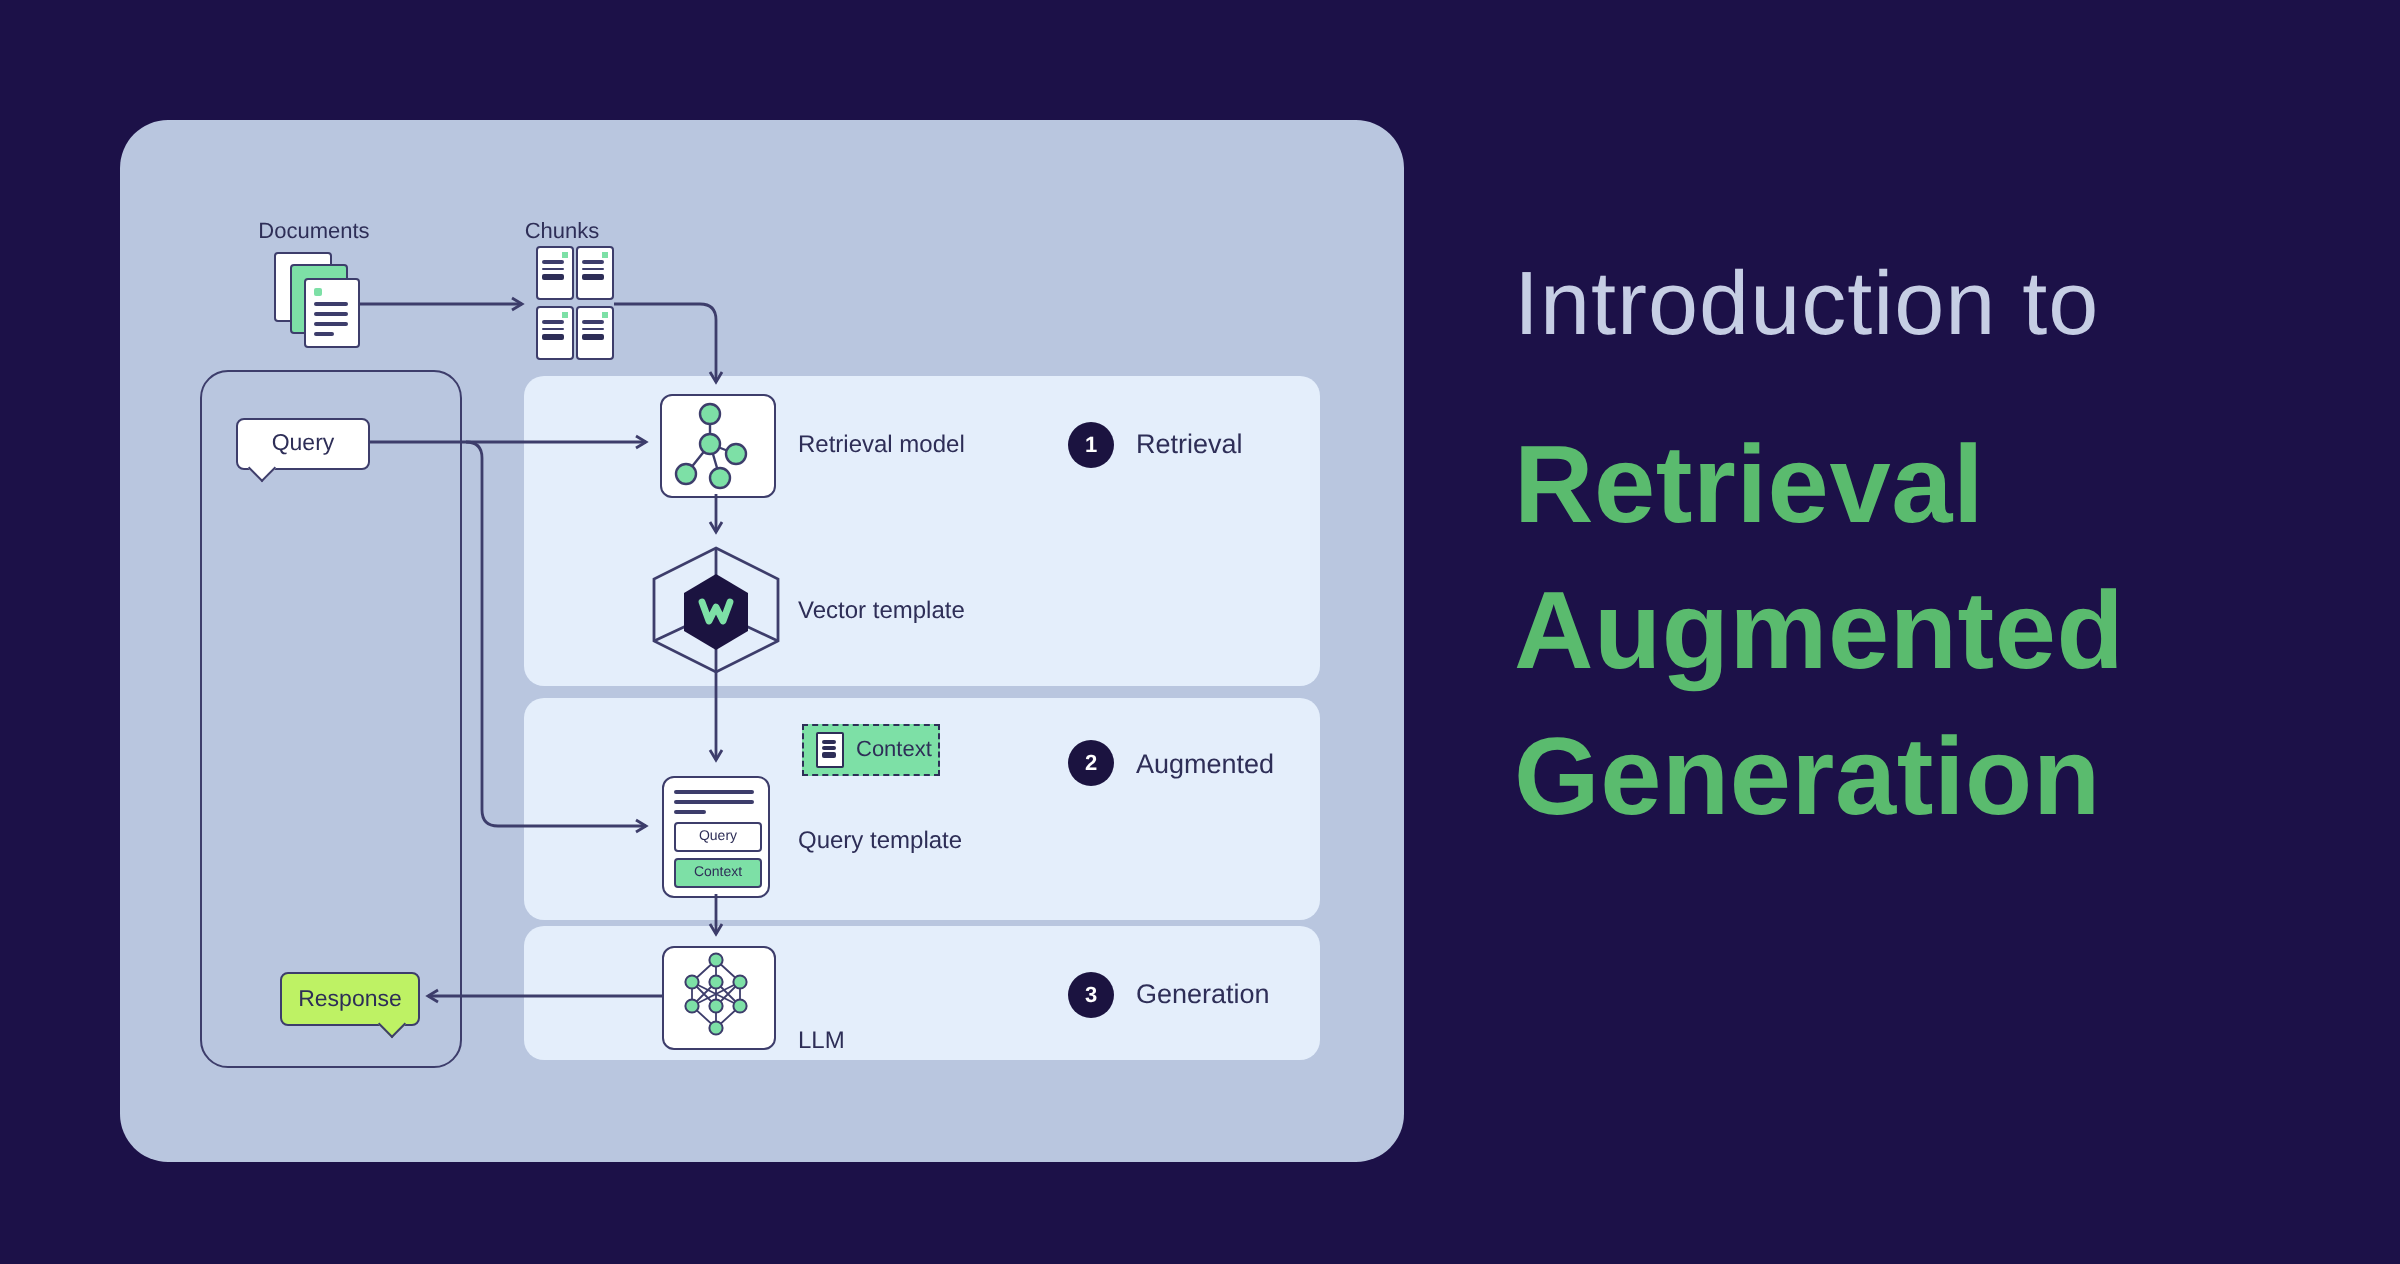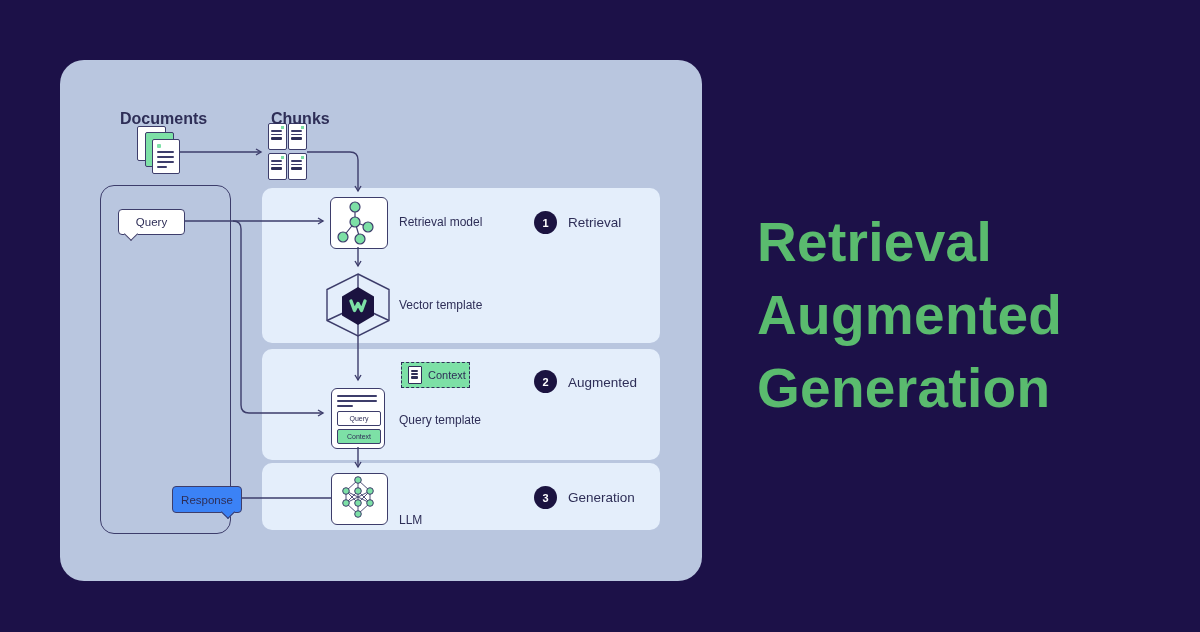--- a/index.html
+++ b/index.html
@@ -15,22 +15,22 @@
   svg.wires{position:absolute;left:0;top:0;z-index:2;pointer-events:none;}
   
   .box{position:absolute;background:#fff;border:1.4px solid #3d3d6b;border-radius:6px;z-index:1;}
   #box-embed{left:270px;top:137px;width:56px;height:50px}
   #box-prompt{left:271px;top:328px;width:52px;height:59px}
   #box-llm{left:271px;top:413px;width:55px;height:50px}
   
   .lbl{position:absolute;z-index:3;transform:translateY(-50%);font-size:12px;color:#2e2e57;white-space:nowrap;}
   #lbl-embed{left:339px;top:162px}#lbl-vdb{left:339px;top:245px}
   #lbl-prompt{left:339px;top:360px}#lbl-llm{left:339px;top:460px}
-  .mini-label{position:absolute;z-index:3;font-size:16px;color:#2e2e57;text-align:center;font-weight:bold;}
-  #lbl-docs{left:60px;top:50px;width:74px}#lbl-chunks{left:211px;top:50px;width:52px}
+  .mini-label{position:absolute;z-index:3;font-size:11px;color:#2e2e57;text-align:center;}
+  #lbl-docs{left:60px;top:50px;width:74px}#lbl-chunks{left:195px;top:50px;width:52px}
   .step-badge{position:absolute;z-index:3;width:23px;height:23px;border-radius:50%;background:#1b1340;
               color:#fff;font-size:11px;font-weight:bold;display:flex;align-items:center;justify-content:center;}
   #badge-1{left:474px;top:151px}#badge-2{left:474px;top:310px}#badge-3{left:474px;top:426px}
   .step-lbl{position:absolute;z-index:3;left:508px;transform:translateY(-50%);font-size:13.5px;color:#2e2e57;}
   #steplbl-1{top:162px}#steplbl-2{top:322px}#steplbl-3{top:437px}
   
   .doc{position:absolute;background:#fff;border:1.2px solid #3d3d6b;border-radius:2px;z-index:1;}
   #doc-back{left:77px;top:66px;width:27px;height:33px}
   #doc-mid{left:85px;top:72px;width:27px;height:33px;background:#7de0a6}
   #doc-front{left:92px;top:79px;width:26px;height:33px}
@@ -41,21 +41,21 @@
   #chunk-1{left:208px;top:63px}#chunk-2{left:228px;top:63px}#chunk-3{left:208px;top:93px}#chunk-4{left:228px;top:93px}
   .cdot{position:absolute;right:2px;top:2px;width:3px;height:3px;background:#7de0a6;}
   .cl{position:absolute;left:2px;border-radius:1px;}
   .cl1{top:6px;width:11px;height:1.5px;background:#3d3d6b}
   .cl2{top:9.5px;width:11px;height:1.5px;background:#3d3d6b}
   .cl3{top:13px;width:11px;height:3px;background:#2e2e57}
   
   .bubble{position:absolute;z-index:3;border:1.4px solid #3d3d6b;border-radius:4px;
           display:flex;align-items:center;justify-content:center;font-size:11.5px;color:#2e2e57;}
   #bubble-query{left:58px;top:149px;width:65px;height:24px;background:#fff;}
-  #bubble-response{left:80px;top:426px;width:68px;height:25px;background:#3b82f6;margin-left:32px;}
+  #bubble-response{left:80px;top:426px;width:68px;height:25px;background:#bef264;}
   .tail{position:absolute;bottom:-5.4px;width:9px;height:9px;transform:rotate(45deg);
         border-right:1.4px solid #3d3d6b;border-bottom:1.4px solid #3d3d6b;background:inherit;}
   #bubble-query .tail{left:7px}#bubble-response .tail{left:50px}
   
   #chip-context{position:absolute;left:341px;top:302px;width:69px;height:26px;background:#7de0a6;
     border:1.6px dashed #2e2e57;display:flex;align-items:center;gap:6px;padding-left:6px;
     z-index:3;font-size:11px;color:#2e2e57;box-sizing:border-box;}
   .chip-doc{position:relative;width:12px;height:16px;background:#fff;border:1px solid #2e2e57;border-radius:1px;flex:0 0 auto;}
   .chip-doc .cl{left:2px;width:7px;}
   .chip-doc .a{top:3px;height:1.5px;background:#2e2e57}.chip-doc .b{top:6px;height:1.5px;background:#2e2e57}
@@ -210,19 +210,20 @@
 
     <div class="step-badge" id="badge-1">1</div>
     <div class="step-lbl" id="steplbl-1">Retrieval</div>
     <div class="step-badge" id="badge-2">2</div>
     <div class="step-lbl" id="steplbl-2">Augmented</div>
     <div class="step-badge" id="badge-3">3</div>
     <div class="step-lbl" id="steplbl-3">Generation</div>
 
   </div>
 
+  <div class="intro-title">Introduction to</div>
   <div class="headline">
     <div>Retrieval</div>
     <div>Augmented</div>
     <div>Generation</div>
   </div>
 
 </div>
 
 </body></html>

